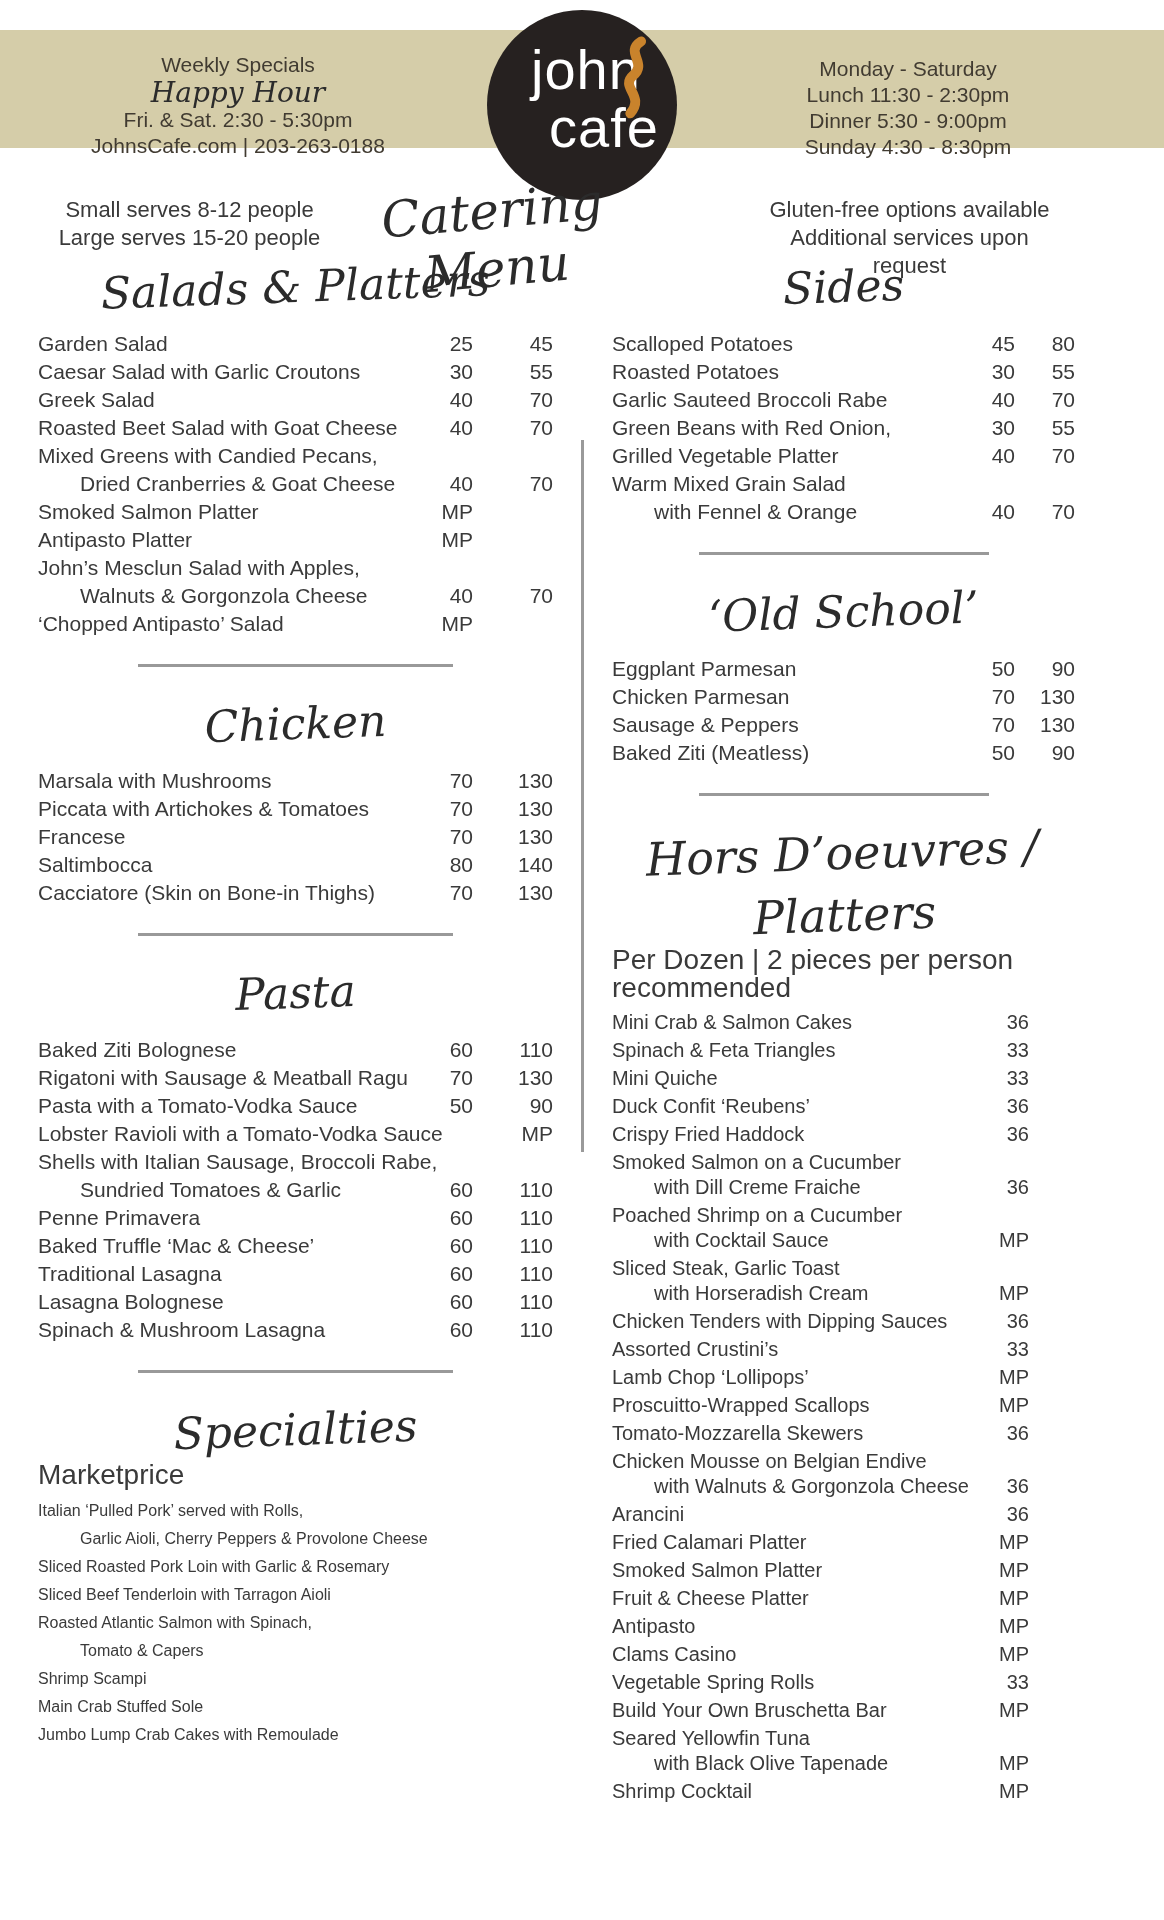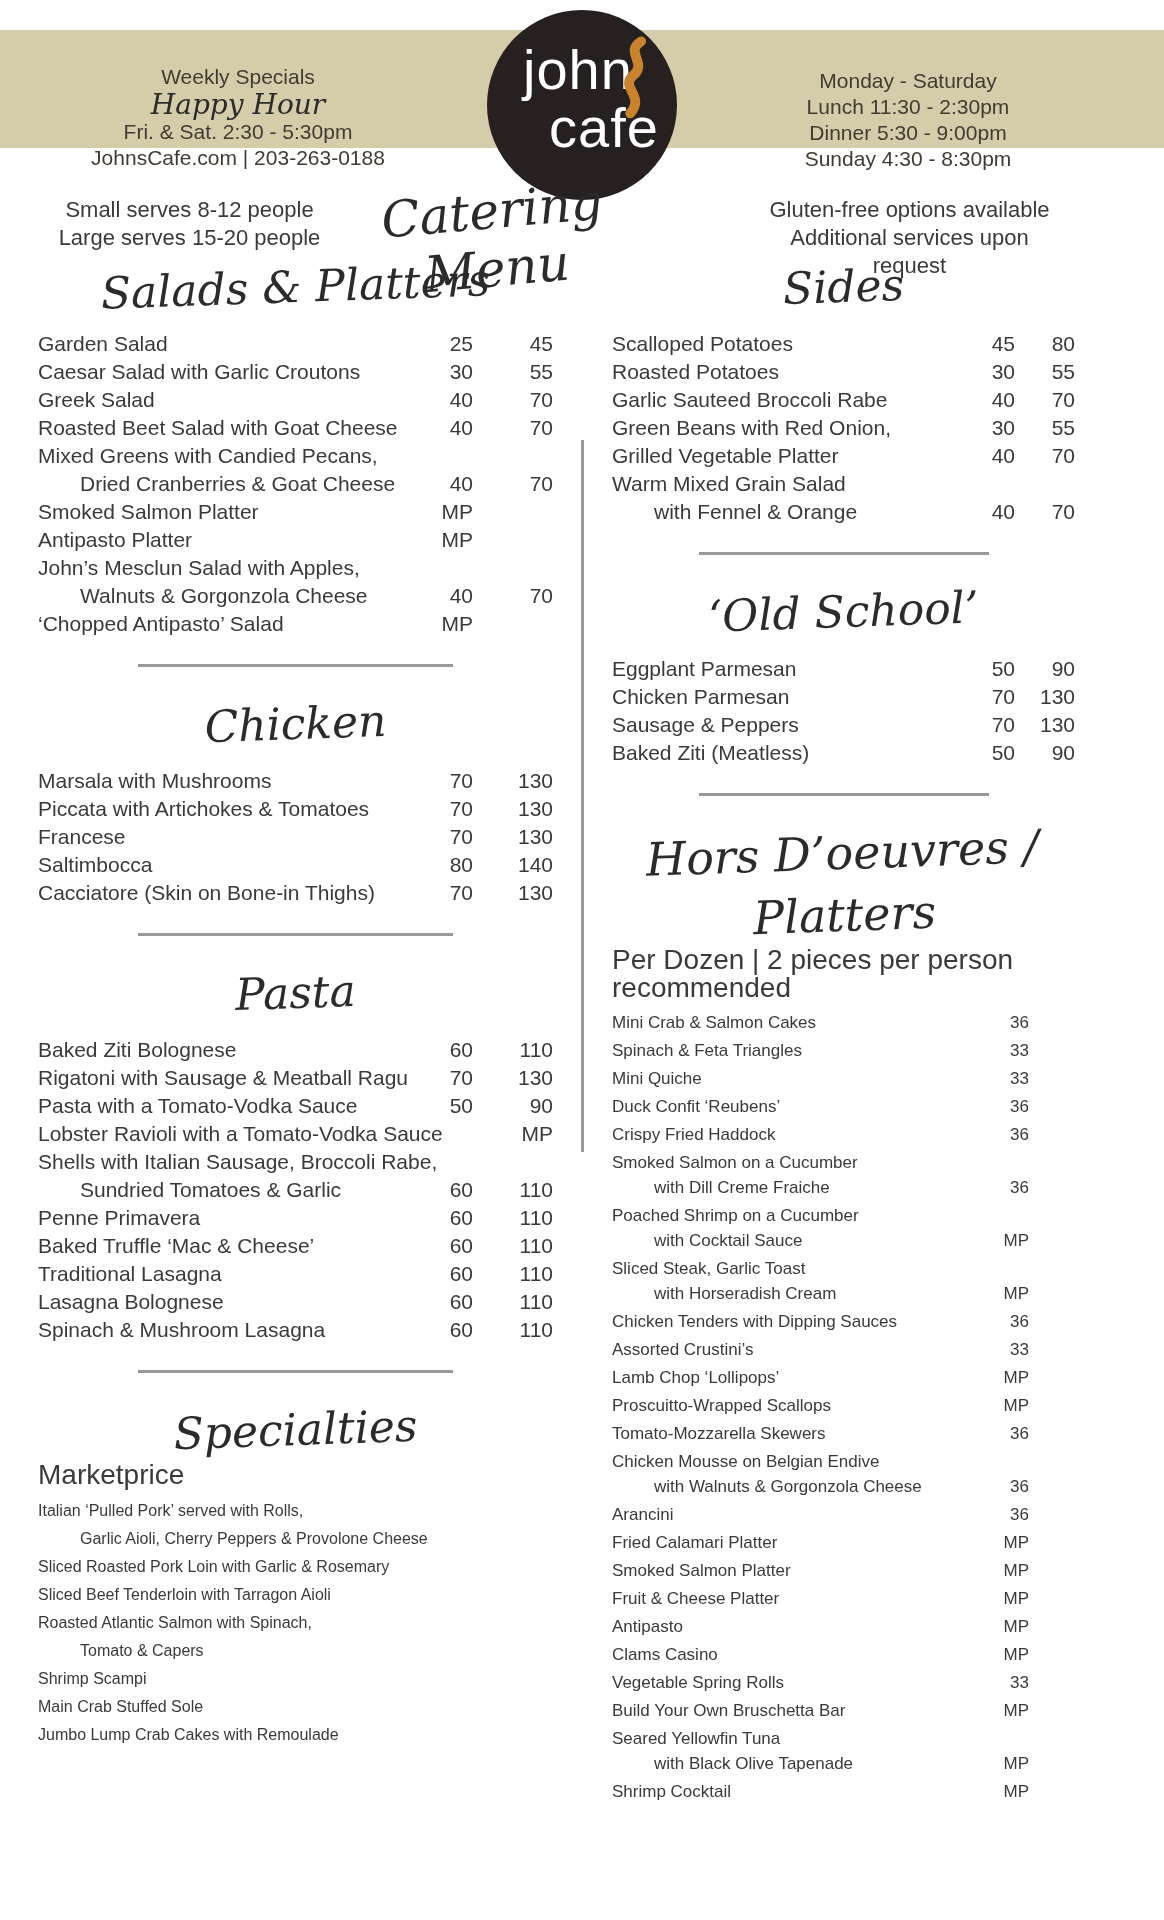--- a/index.html
+++ b/index.html
@@ -2,29 +2,29 @@
 <html><head>
 <meta charset="utf-8">
 <style>
   html,body{margin:0;padding:0;}
   body{
     width:1164px;height:1920px;position:relative;background:#ffffff;
     font-family:"Liberation Sans", sans-serif;color:#3a3a3a;overflow:hidden;
   }
   
   .band{position:absolute;left:0;top:30px;width:1164px;height:118px;background:#d5cda9;}
-  .band-block{position:absolute;text-align:center;font-size:21px;line-height:26px;color:#413b31;margin-top:12px;}
+  .band-block{position:absolute;text-align:center;font-size:21px;line-height:26px;color:#413b31;}
   .band-left{left:88px;top:52px;width:300px;}
   .band-right{left:758px;top:56px;width:300px;}
   .script{font-family:"DejaVu Serif", serif;font-style:italic;color:#2b2b2b;}
   .happy{font-size:28px;line-height:29px;}
   
   .logo{position:absolute;left:487px;top:10px;width:190px;height:190px;border-radius:50%;background:#262120;}
   .logo-word{position:absolute;color:#ffffff;font-size:56px;line-height:56px;letter-spacing:1px;}
-  .logo-john{left:36px;top:32px;text-align:right;}
+  .logo-john{left:44px;top:32px;text-align:right;}
   .logo-cafe{left:62px;top:90px;}
   .steam{position:absolute;right:26px;top:24px;width:36px;height:94px;}
   
   .intro-block{position:absolute;text-align:center;font-size:22px;line-height:28px;}
   .intro-left{left:42px;top:196px;width:295px;}
   .intro-right{left:752px;top:196px;width:315px;}
   .catering{position:absolute;left:322px;top:182px;width:345px;text-align:center;
     font-size:50px;line-height:58px;transform:rotate(-5deg);}
   
   .menu-col{position:absolute;top:256px;}
@@ -40,21 +40,21 @@
   .col-right .divider{width:290px;}
   
   .row{position:relative;font-size:21px;line-height:28px;}
   .nm .l1{white-space:nowrap;}
   .nm .l2{padding-left:42px;white-space:nowrap;}
   .price{position:absolute;bottom:0;width:58px;text-align:right;white-space:nowrap;}
   .col-left .p1{right:80px;}
   .col-left .p2{right:0;}
   .col-right .rows2 .p1{right:60px;}
   .col-right .rows2 .p2{right:0;}
-  .rows1 .row{font-size:17px;line-height:25px;margin-bottom:3px;}
+  .rows1 .row{font-size:20px;line-height:25px;margin-bottom:3px;}
   .rows1 .price{right:46px;width:52px;}
   .spec-rows .row{font-size:16px;line-height:28px;}
 </style>
 </head>
 <body>
 
 <div class="band"></div>
 
 <div class="band-block band-left">
   <div>Weekly Specials</div>

